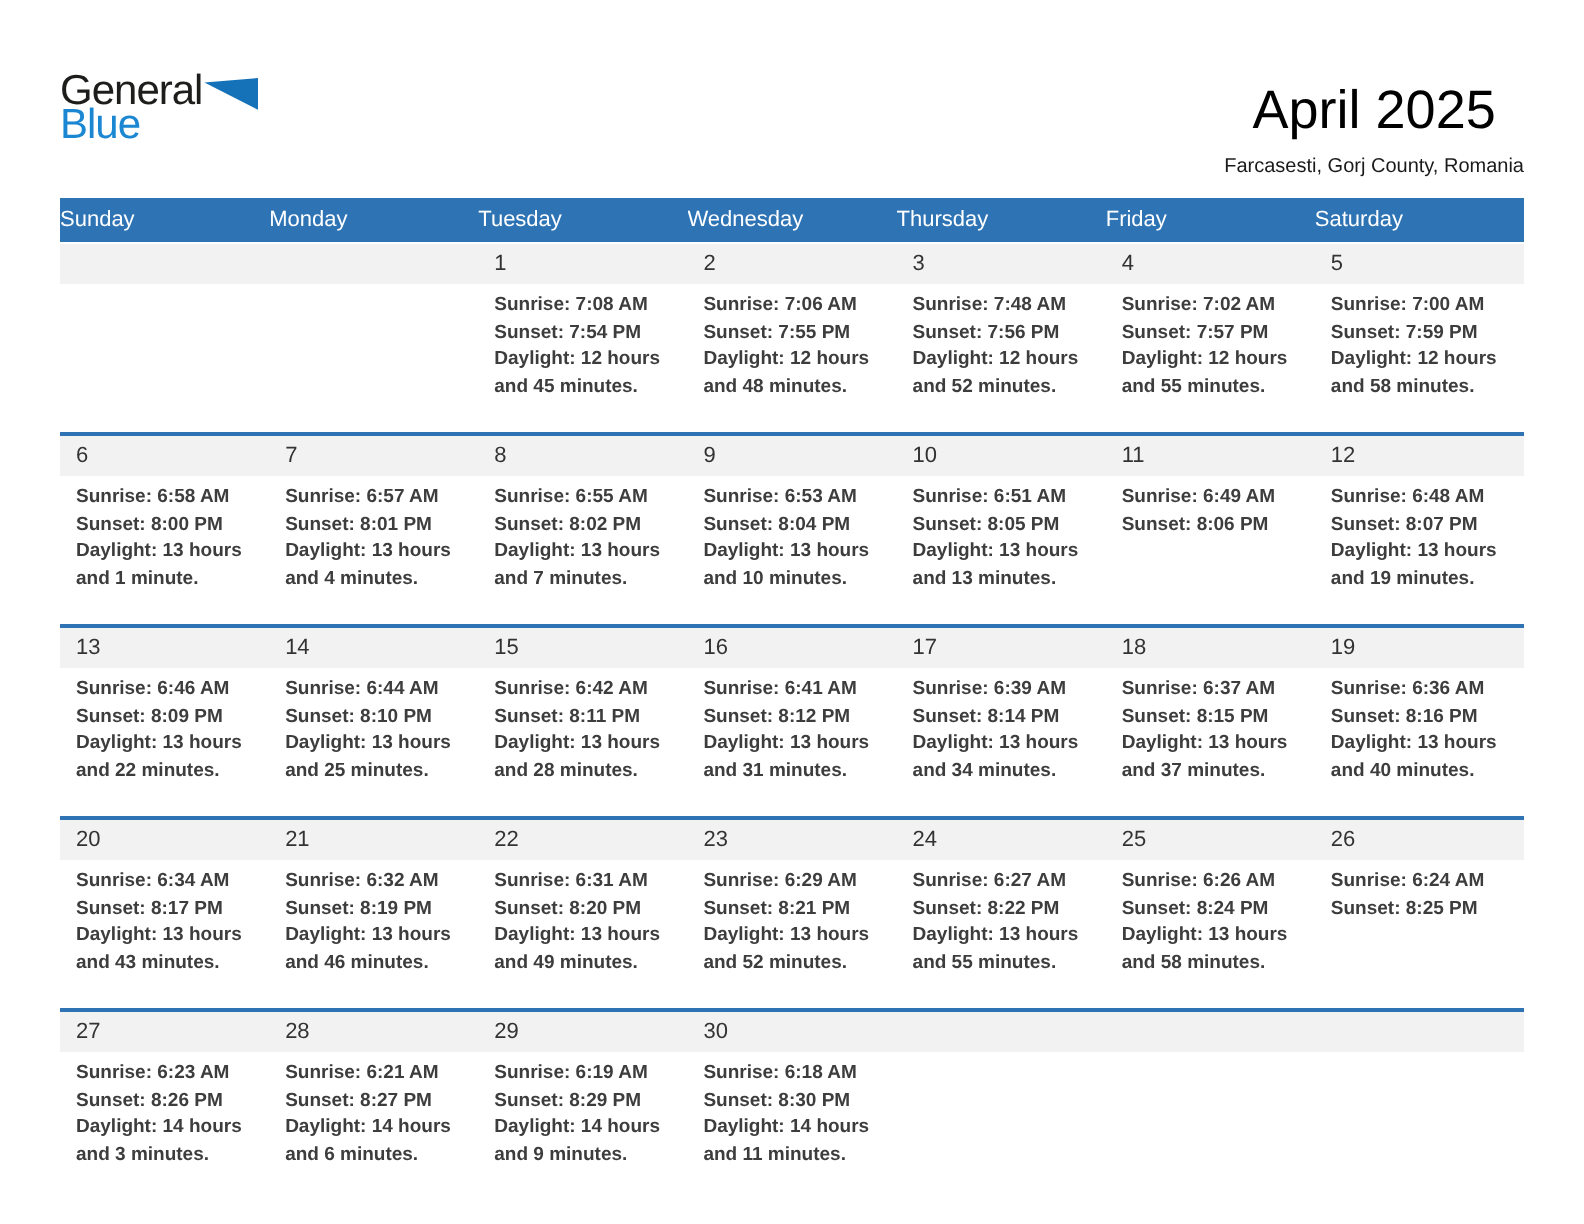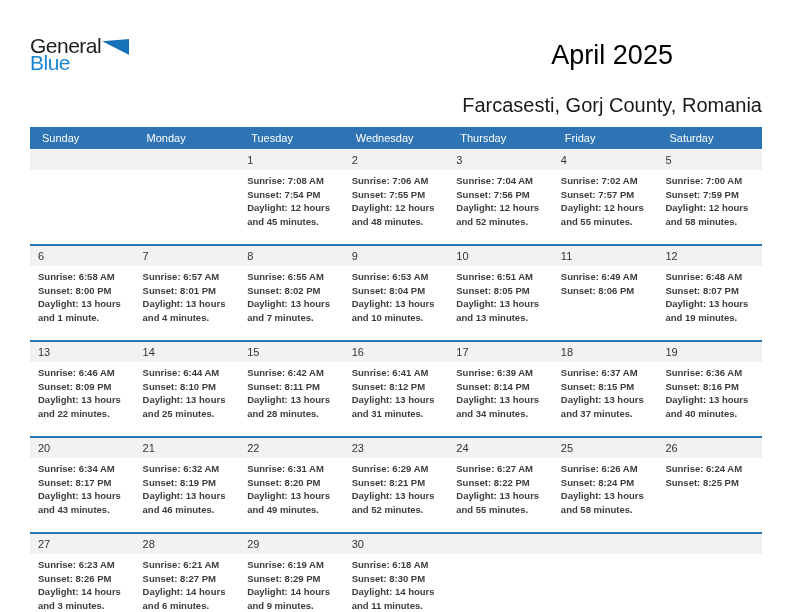--- a/index.html
+++ b/index.html
@@ -51,40 +51,40 @@
     line-height: 20px;
   }
   
   .titles { text-align: center; padding-top: 4px; }
   .title {
     font-size: 27px;
     color: #000000;
     line-height: 30px;
   }
   .subtitle {
-    font-size: 20px;
+    font-size: 10px;
     color: #1a1a1a;
-    margin-top: 24px;
+    margin-top: 8px;
   }
   
   .calendar {
     margin: 10px 30px 0 30px;
   }
   .weekday-row {
     display: grid;
     grid-template-columns: repeat(7, 1fr);
     background: #2e74b5;
     height: 22px;
     align-items: center;
     margin-bottom: 1px;
   }
   .weekday-cell {
     color: #ffffff;
     font-size: 11px;
-    padding-left: 12px;
+    padding-left: 0;
     white-space: nowrap;
     overflow: hidden;
   }
   .week-row { background: #ffffff; }
   .week-row.bordered { border-top: 2px solid #2e74b5; }
   .day-band {
     display: grid;
     grid-template-columns: repeat(7, 1fr);
     background: #f2f2f2;
     height: 20px;
@@ -154,21 +154,21 @@
               <div class="line">Sunrise: 7:08 AM</div>
               <div class="line">Sunset: 7:54 PM</div>
               <div class="line">Daylight: 12 hours and 45 minutes.</div>
             </div>
             <div class="detail-cell">
               <div class="line">Sunrise: 7:06 AM</div>
               <div class="line">Sunset: 7:55 PM</div>
               <div class="line">Daylight: 12 hours and 48 minutes.</div>
             </div>
             <div class="detail-cell">
-              <div class="line">Sunrise: 7:04 AM</div>
+              <div class="line">Sunrise: 7:48 AM</div>
               <div class="line">Sunset: 7:56 PM</div>
               <div class="line">Daylight: 12 hours and 52 minutes.</div>
             </div>
             <div class="detail-cell">
               <div class="line">Sunrise: 7:02 AM</div>
               <div class="line">Sunset: 7:57 PM</div>
               <div class="line">Daylight: 12 hours and 55 minutes.</div>
             </div>
             <div class="detail-cell">
               <div class="line">Sunrise: 7:00 AM</div>

